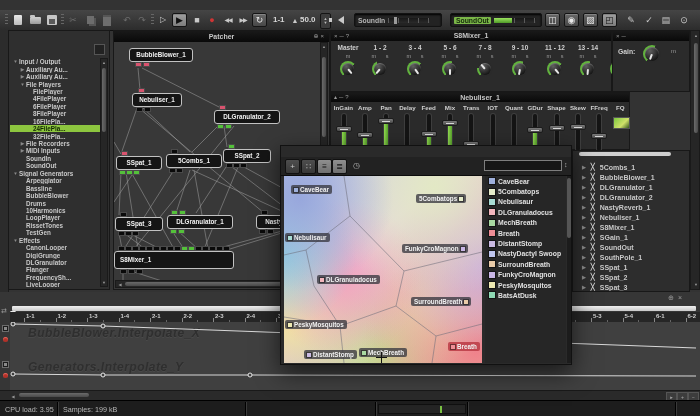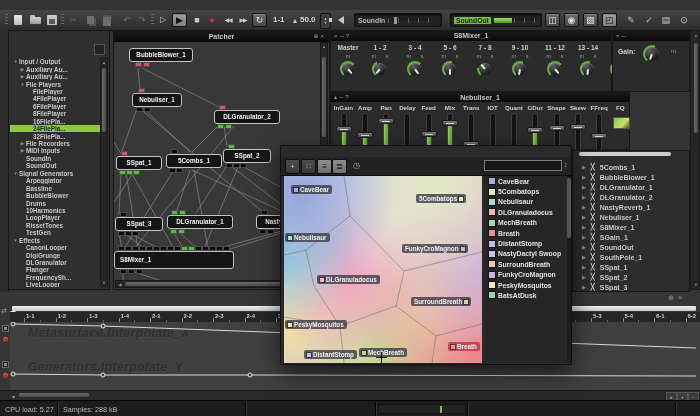--- a/index.html
+++ b/index.html
@@ -894,21 +894,21 @@
         <div class="rlab" style="left: 614.5px;">5-4</div>
         <div class="rtick minor" style="left: 628.25px;"></div>
         <div class="rtick" style="left: 644px;"></div>
         <div class="rlab" style="left: 646px;">6-1</div>
         <div class="rtick minor" style="left: 659.75px;"></div>
         <div class="rtick" style="left: 675.5px;"></div>
         <div class="rlab" style="left: 677.5px;">6-2</div>
       </div>
 
     <div class="lane" style="top:30px;height:36px">
-      <div class="ghost">Metasurface.Interpolate_X</div>
+      <div class="ghost">BubbleBlower.Interpolate_X</div>
     </div>
     <div class="lane" style="top:66px;height:32px">
       <div class="ghost" style="top:2px">Generators.Interpolate_Y</div>
     </div>
     <div class="lanectl-box" style="top:33px"></div>
     <div class="lanectl-dot" style="top:45px"></div>
     <div class="lanectl-box" style="top:69px"></div>
     <div class="lanectl-dot" style="top:81px"></div>
     <svg id="envsvg" viewBox="0 0 700 68">
         <polyline points="13,2 103,4 696,26" fill="none" stroke="#d8d8d8" stroke-width="1"></polyline>
@@ -923,23 +923,23 @@
     <div id="autoscroll">
       <div class="sarrow" style="left:10px;top:2px">◀</div>
       <div class="hthumb" style="left:19px;width:70px;top:2px"></div>
       <div class="zoombtn" style="left:666px">▸</div>
       <div class="zoombtn" style="left:677px">+</div>
       <div class="zoombtn" style="left:688px">−</div>
     </div>
   </div>
 
   <div id="statusbar">
-    <div class="stext" style="left:5px">CPU load: 5.27</div>
+    <div class="stext" style="left:5px">CPU load: 3.95</div>
     <div class="sdivider" style="left:57px"></div>
-    <div class="stext" style="left:63px">Samples: 288 kB</div>
+    <div class="stext" style="left:63px">Samples: 199 kB</div>
     <div class="sdivider" style="left:245px"></div>
     <div class="sdivider" style="left:375px"></div>
     <div class="smeter">
         <div class="tick"></div>
       </div>
     <div class="sdivider" style="left:467px"></div>
     <div class="sdivider" style="left:675px"></div>
   </div>
 
   <div id="metasurface">

